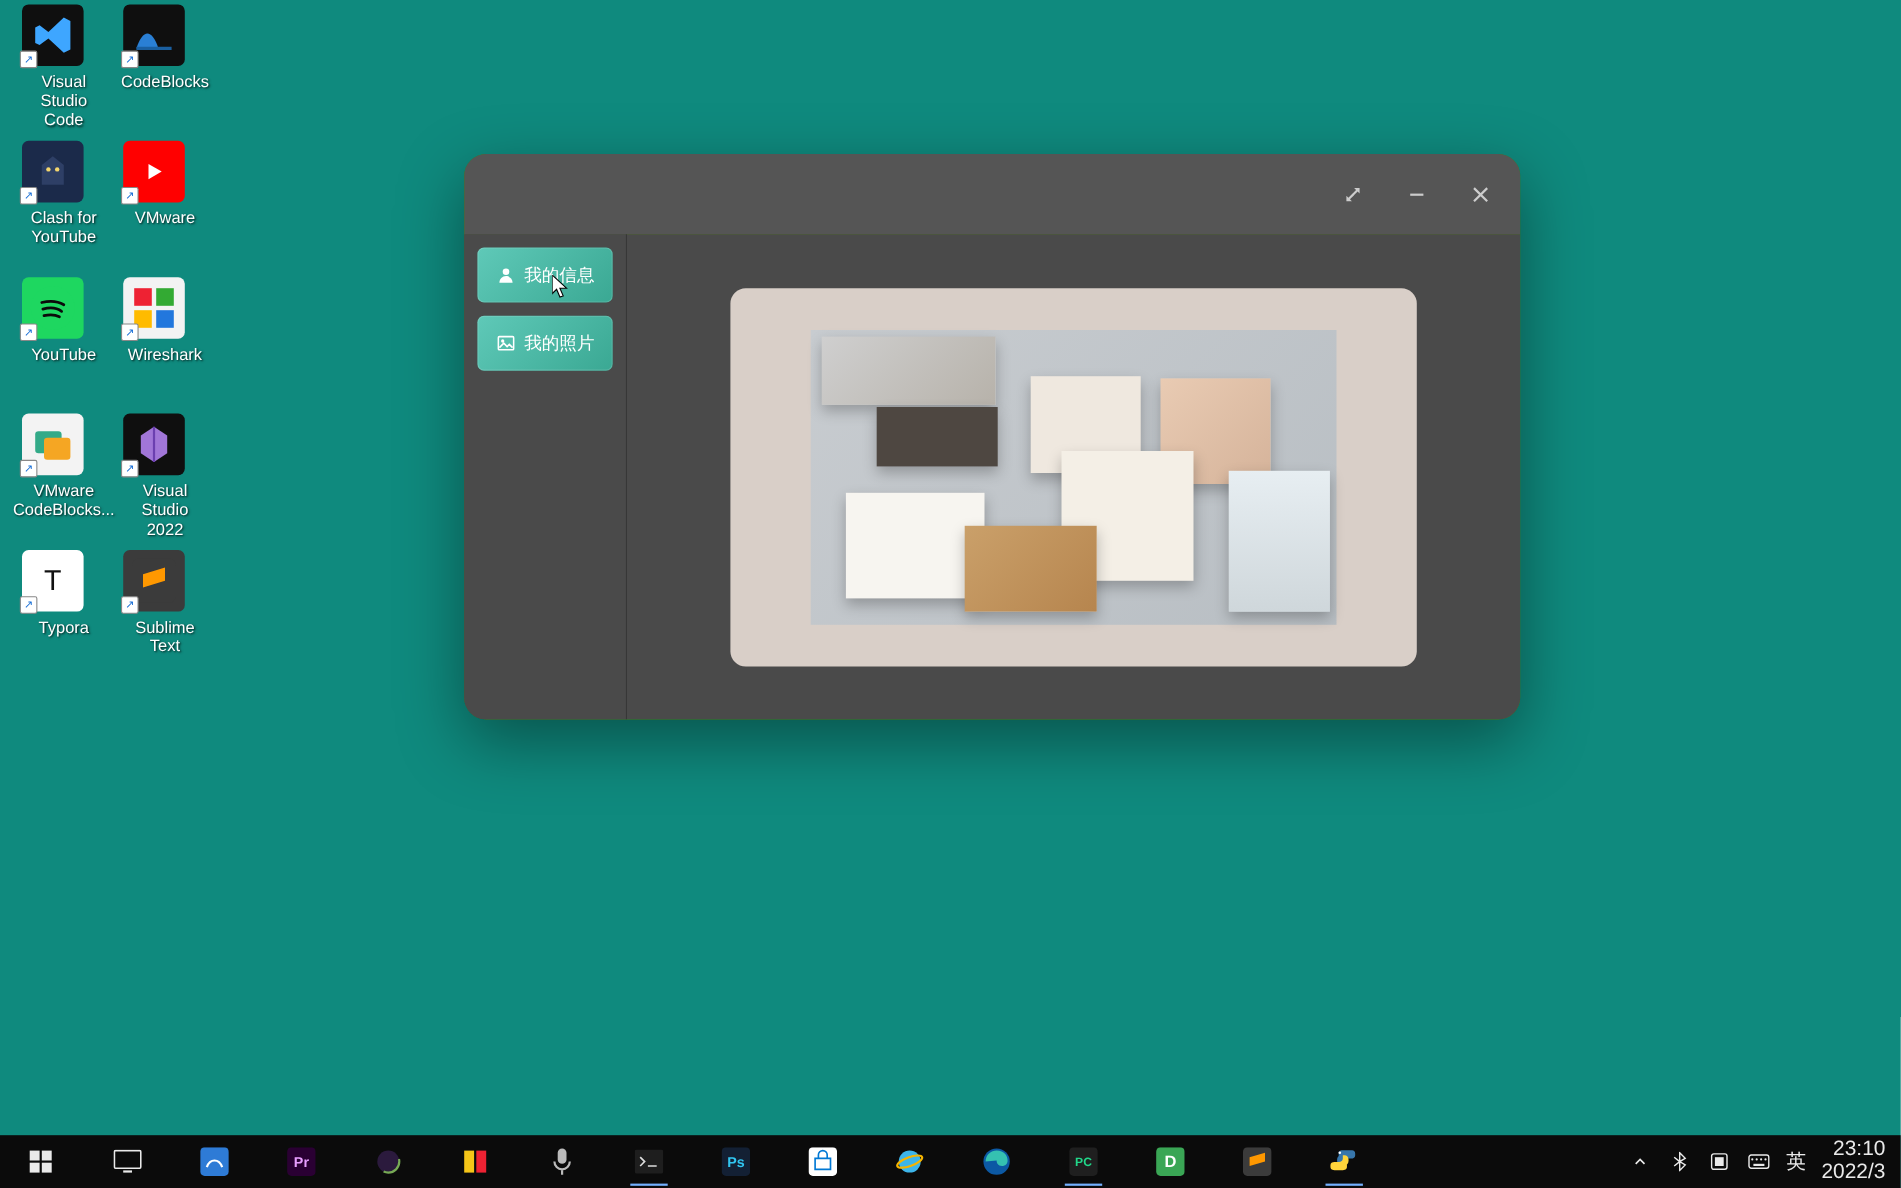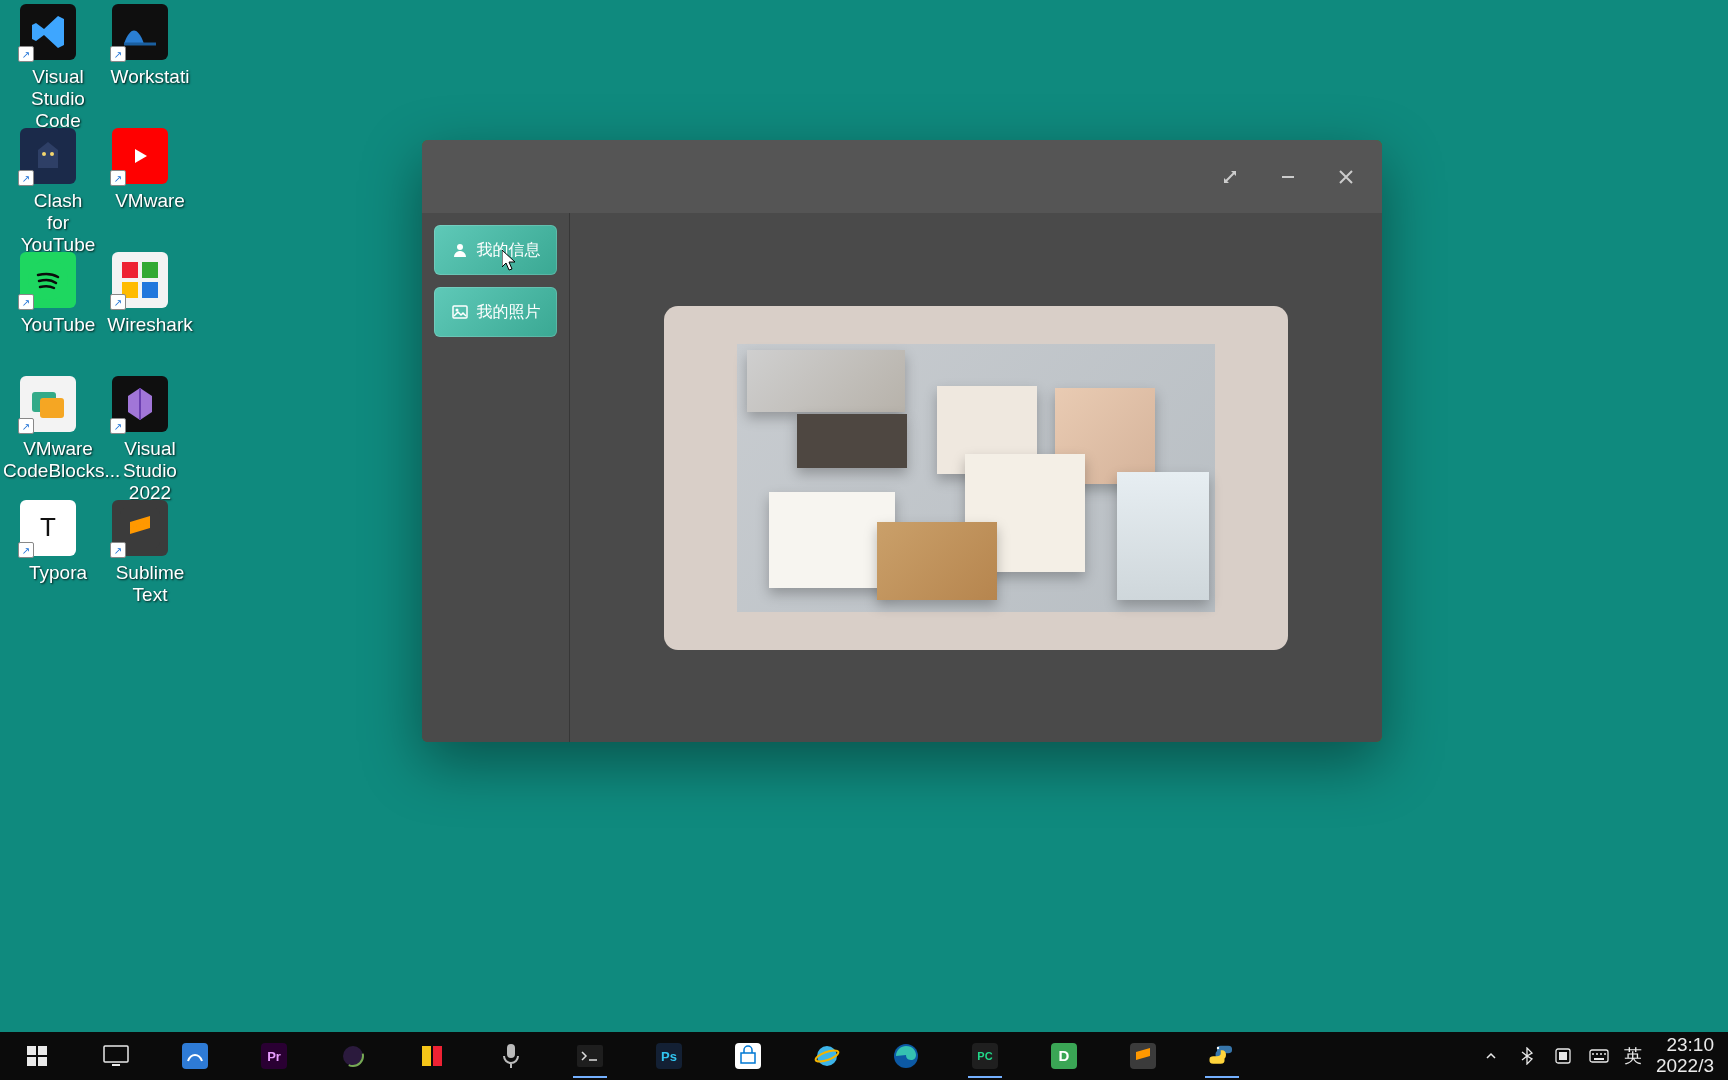--- a/index.html
+++ b/index.html
@@ -5,24 +5,24 @@
 * { margin:0; padding:0; box-sizing:border-box; font-family:"Segoe UI","Microsoft YaHei",sans-serif; }
 html,body { width:1728px; height:1080px; overflow:hidden; }
 
 
 #desktop { position:relative; width:1728px; height:1080px; background:#0f8a7e; }
 
 
 .di { position:absolute; width:96px; display:flex; flex-direction:column; align-items:center; cursor:pointer; }
 .di .tile { width:56px; height:56px; border-radius:6px; display:flex; align-items:center; justify-content:center; position:relative; }
 .di .lnk { position:absolute; left:-2px; bottom:-2px; width:16px; height:16px; background:#fff; border:1px solid #888; border-radius:2px; display:flex; align-items:center; justify-content:center; font-size:10px; color:#1a6fd6; }
-.di .lbl { margin-top:6px; color:#fff; font-size:19px; text-align:center; text-shadow:1px 1px 2px rgba(0,0,0,.8); line-height:1.15; max-width:110px;margin-left:20px; }
-
-
-#app { position:absolute; left:422px; top:140px; width:960px; height:602px; background:#4d7c0f; border-radius:6px; box-shadow:0 20px 60px rgba(0,0,0,.4); display:flex; flex-direction:column; overflow:hidden; }
+.di .lbl { margin-top:6px; color:#fff; font-size:15px; text-align:center; text-shadow:1px 1px 2px rgba(0,0,0,.8); line-height:1.15; max-width:110px;margin-left:20px; }
+
+
+#app { position:absolute; left:422px; top:140px; width:960px; height:514px; background:#4d7c0f; border-radius:20px; box-shadow:0 20px 60px rgba(0,0,0,.4); display:flex; flex-direction:column; overflow:hidden; }
 #titlebar { height:73px; background:#555; display:flex; align-items:center; justify-content:flex-end; padding-right:10px; gap:6px; }
 .winbtn { width:52px; height:44px; display:flex; align-items:center; justify-content:center; color:#ccc; font-size:16px; cursor:pointer; border-radius:4px; }
 #appbody { flex:1; display:flex; background:#4a4a4a; }
 #sidebar { width:148px; background:#4a4a4a; border-right:1px solid rgba(0,0,0,.25); padding:12px; display:flex; flex-direction:column; gap:12px; }
 .sbtn { height:50px; border-radius:6px; background:linear-gradient(135deg,#5fc9b8,#3aa893); display:flex; align-items:center; justify-content:center; gap:8px; color:#fff; font-size:16px; cursor:pointer; box-shadow:inset 0 0 0 1px rgba(255,255,255,.15); }
 .sbtn .sic { width:18px; height:18px; display:flex; align-items:center; justify-content:center; }
 #content { flex:1; display:flex; align-items:center; justify-content:center; padding:30px; }
 #photo { width:624px; height:344px; background:#d9cfc8; border-radius:14px; display:flex; align-items:center; justify-content:center; position:relative; }
 #board { width:478px; height:268px; background:linear-gradient(135deg,#c8ccd0,#b8bec3); position:relative; }
 .swatch { position:absolute; box-shadow:0 6px 12px rgba(0,0,0,.25); }
@@ -56,21 +56,21 @@
         <div class="lbl">Visual Studio Code</div>
       </div>
       <div class="di" style="left: 92px; top: 4px;">
         <div class="tile" style="background:#0f0f0f">
           <svg width="44" height="44" viewBox="0 0 44 44">
             <path d="M6 34c6-18 14-18 20 0" fill="#2a7fd4"></path>
             <path d="M6 34h32" stroke="#1a5fa0" stroke-width="3"></path>
           </svg>
           <div class="lnk">↗</div>
         </div>
-        <div class="lbl">Workstati</div>
+        <div class="lbl">CodeBlocks</div>
       </div>
       <div class="di" style="left: 0px; top: 128px;">
         <div class="tile" style="background:#1b2a4a">
           <svg width="36" height="36" viewBox="0 0 36 36">
             <path d="M8 30V12l10-8 10 8v18H8z" fill="#2e3f66"></path>
             <circle cx="14" cy="16" r="2" fill="#f5d76e"></circle>
             <circle cx="22" cy="16" r="2" fill="#f5d76e"></circle>
           </svg>
           <div class="lnk">↗</div>
         </div>

